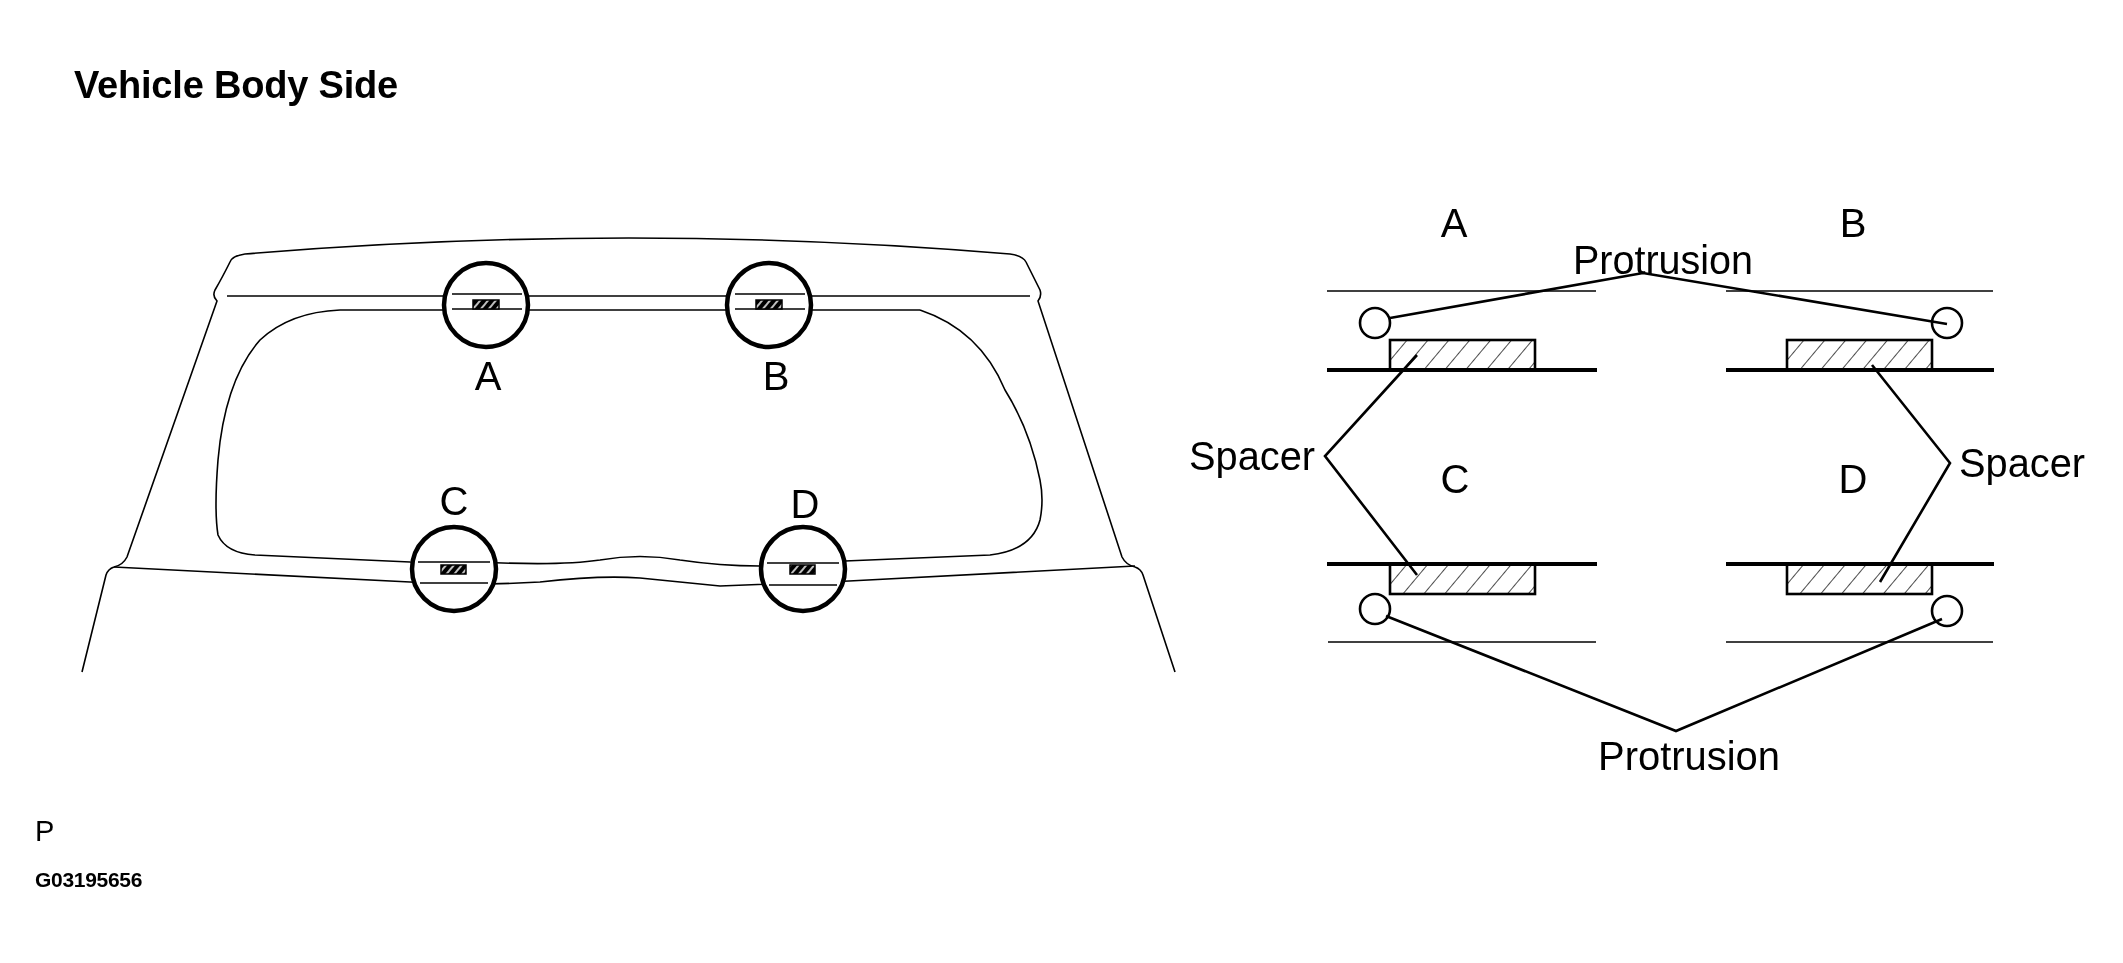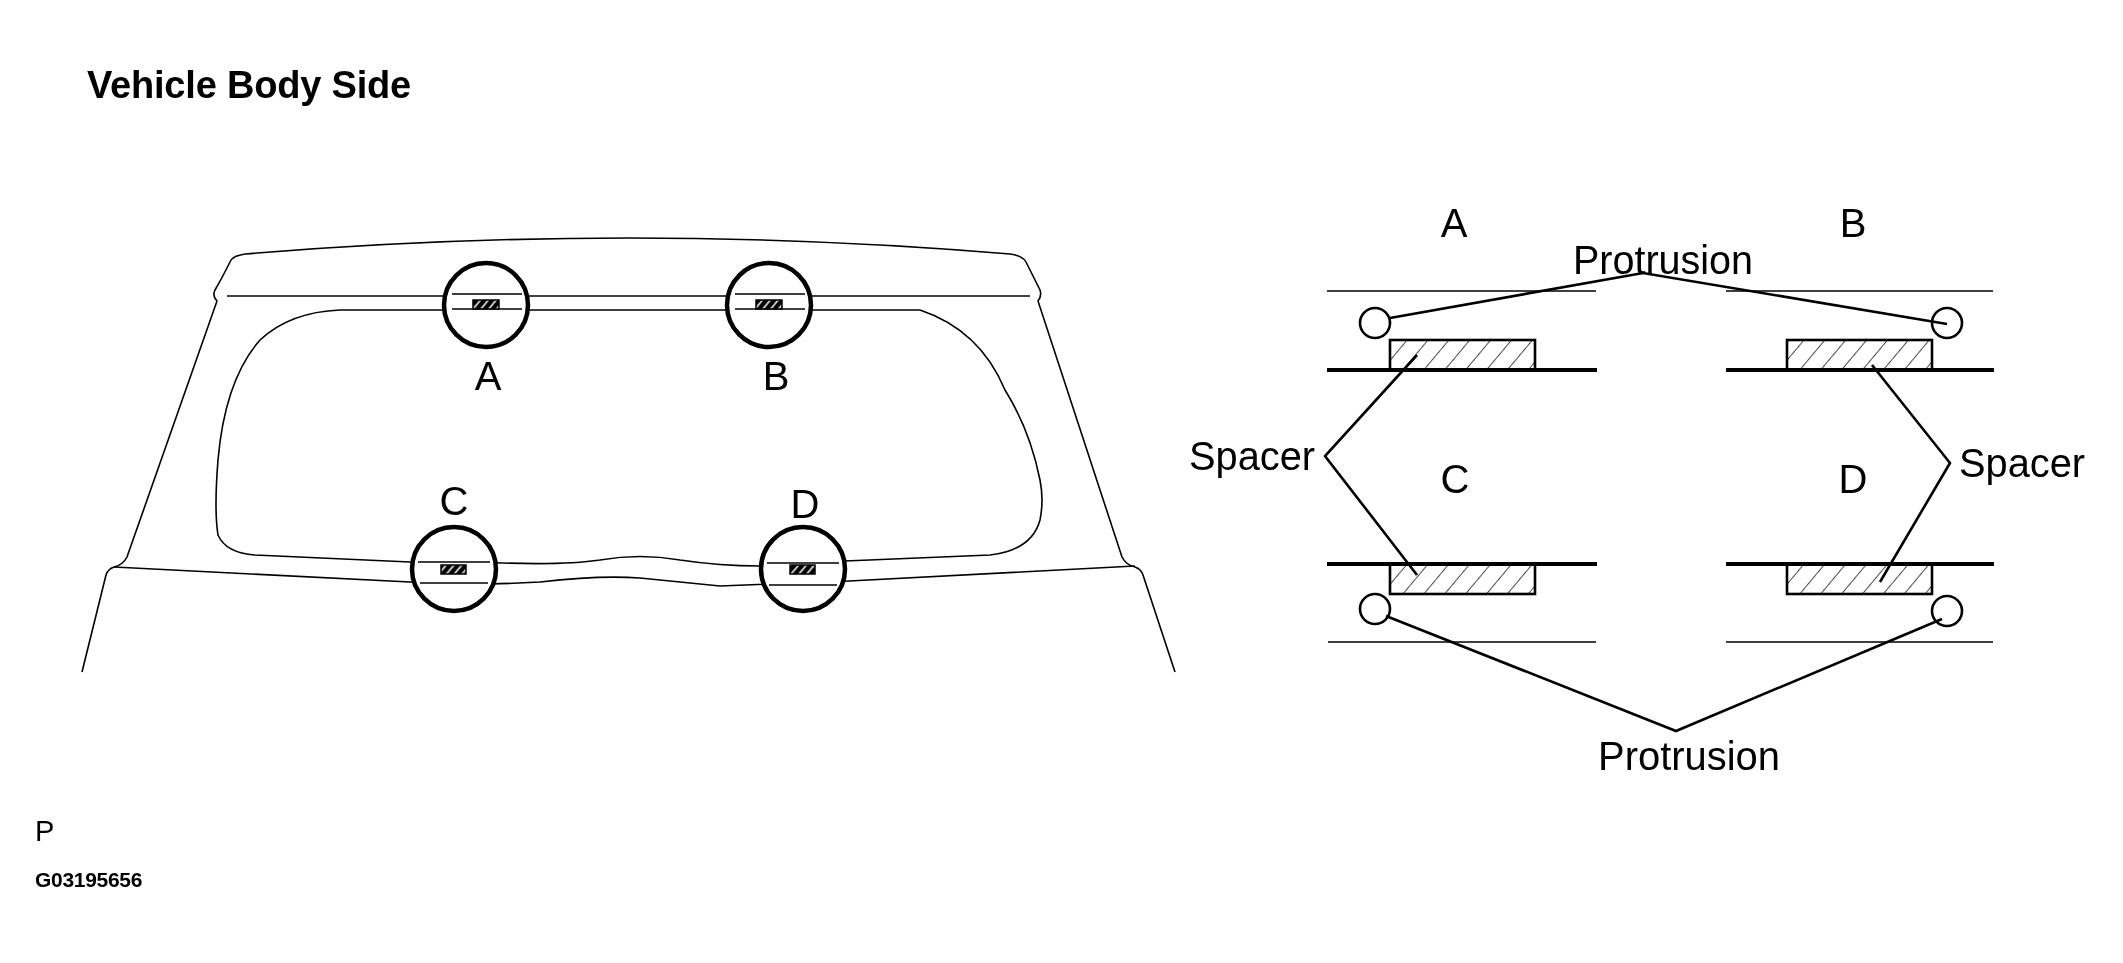--- a/index.html
+++ b/index.html
@@ -1,17 +1,17 @@
 <!DOCTYPE html>
 <html><head>
   <meta charset="utf-8">
   <style>
     html, body { margin: 0; padding: 0; background: #ffffff; }
     body { width: 2123px; height: 963px; position: relative; overflow: hidden; font-family: "Liberation Sans", "DejaVu Sans", sans-serif; color: #000; }
-    .title { position: absolute; left: 87px; top: 66px; font-size: 38px; font-weight: bold; line-height: 1; letter-spacing: -0.2px; text-align: right; }
+    .title { position: absolute; left: 74px; top: 66px; font-size: 38px; font-weight: bold; line-height: 1; letter-spacing: -0.2px; text-align: right; }
     .footer-letter { position: absolute; left: 35px; top: 817px; font-size: 29px; line-height: 1; }
     .footer-code { position: absolute; left: 35px; top: 869px; font-size: 21px; font-weight: bold; line-height: 1; letter-spacing: -0.3px; }
     svg.diagram { position: absolute; left: 0; top: 0; }
     svg text { font-family: "Liberation Sans", "DejaVu Sans", sans-serif; fill: #000; }
     .lbl { font-size: 40px; }
     .thin { stroke: #000; stroke-width: 1.6; fill: none; }
     .med { stroke: #000; stroke-width: 2.6; fill: none; }
     .thick { stroke: #000; stroke-width: 4.2; fill: none; }
     .ring { stroke: #000; stroke-width: 4.5; fill: #fff; }
   </style>

